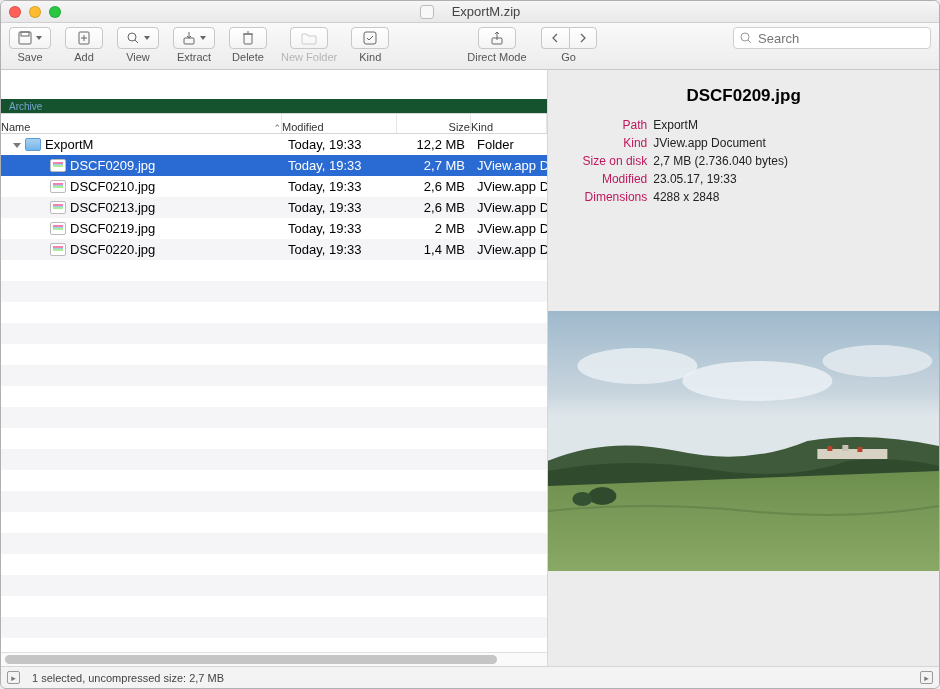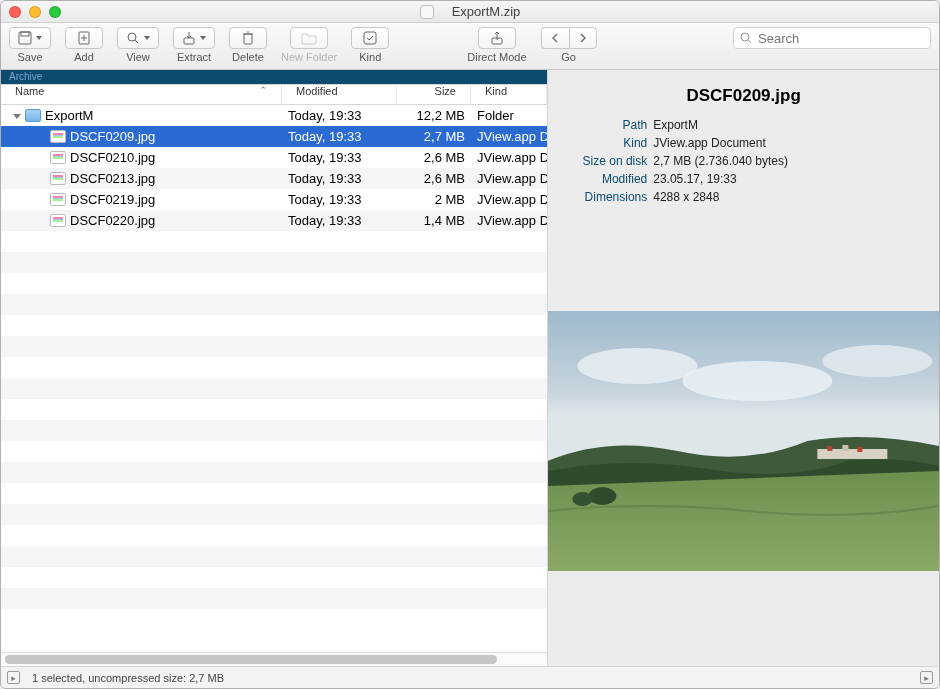--- a/index.html
+++ b/index.html
@@ -29,24 +29,24 @@
 .chev { display:inline-block; width:0; height:0; border-left:3px solid transparent; border-right:3px solid transparent; border-top:4px solid #666; margin-left:4px; }
 .spacer { flex: 1; }
 .search { width: 198px; }
 .search input { width: 100%; height: 22px; border: 1px solid #d0d0d0; border-radius: 4px; font-size: 13px; padding: 0 8px 0 24px; outline: none; background: #fff; }
 .search-wrap { position: relative; }
 .search-wrap .sicon { position: absolute; left: 7px; top: 4px; color: #999; pointer-events: none; }
 
 
 .content { display: flex; height: calc(100% - 22px - 47px - 22px); }
 .left { flex: 1 1 auto; min-width: 0; display: flex; flex-direction: column; background: #fff; border-right: 1px solid #d6d6d6; }
-.tabbar { height: 15px; background: #0c4a6e; border-bottom: 1px solid #d6d6d6; display: flex; align-items:flex-start; }
+.tabbar { height: 15px; background: #14532d; border-bottom: 1px solid #d6d6d6; display: flex; align-items:center;margin-top:29px; }
 .tabbar span { font-size: 10px; color: #7aa5cf; padding: 1px 8px; }
 .cols { height: 20px; background: #fff; border-bottom: 1px solid #d6d6d6; display: flex; font-size: 11px; color: #333; align-items: center; }
-.cols div { padding: 0 14px; border-right: 1px solid #e5e5e5; height: 100%; display:flex; align-items:flex-start; }
+.cols div { padding: 0 0; border-right: 1px solid #e5e5e5; height: 100%; display:flex; align-items:flex-end; }
 .c-name { width: 281px; justify-content:space-between; }
 .c-mod { width: 115px; }
 .c-size { width: 74px; justify-content:flex-end; }
 .c-kind { flex: 1; border-right:none; }
 .sort { font-size:9px; color:#666; }
 
 .filelist { flex: 1; overflow: auto; font-size: 13px; position: relative; }
 .row { height: 21px; display: flex; align-items: center; }
 .row:nth-child(even) { background: #f5f5f7; }
 .row.sel { background: #2a6ad3; color: #fff; }
@@ -63,21 +63,21 @@
 .indent { width:20px; display:inline-block; }
 
 .hscroll { height: 14px; background: #fafafa; border-top:1px solid #e0e0e0; display:flex; align-items:center; }
 .hscroll .thumb { height:9px; background:#c5c5c5; border-radius:5px; margin:0 4px; width:90%; }
 
 
 .right { width: 392px; background: #ececec; display:flex; flex-direction:column; }
 .infobox { padding: 10px 14px; font-size: 13px; }
 .info-title { font-size:17px; font-weight:bold; text-align:center; padding:6px 0 10px; }
 .kv { display:flex; gap:6px; line-height:18px; font-size:12px; }
-.kv .k { width:85px; text-align:right; color:#0c4a6e; }
+.kv .k { width:85px; text-align:right; color:#be185d; }
 .kv .v { color:#222; }
 .preview { flex:1; display:flex; align-items:center; justify-content:center; }
 .preview-img { width:100%; height: 260px; position:relative; overflow:hidden; }
 
 
 .status { position:absolute; bottom:0; left:0; right:0; height:22px; background:#f3f3f3; border-top:1px solid #d5d5d5; display:flex; align-items:center; font-size:11px; color:#444; padding:0 6px; gap:12px; }
 .status .sicon-sm { width:13px; height:13px; border:1px solid #999; border-radius:2px; display:flex; align-items:center; justify-content:center; font-size:9px; color:#777; }
 .status .right-icon { margin-left:auto; }
 </style>
 </head>

